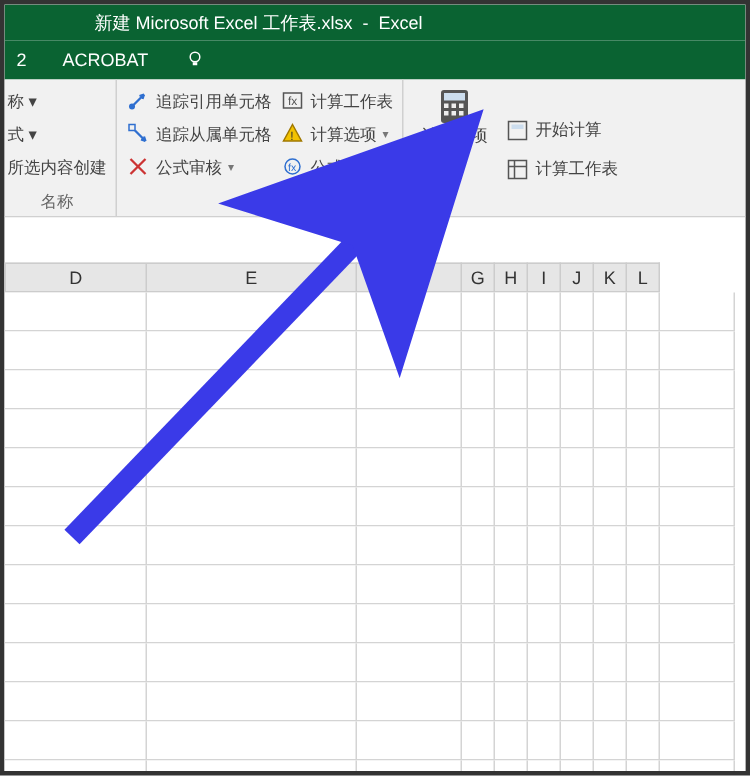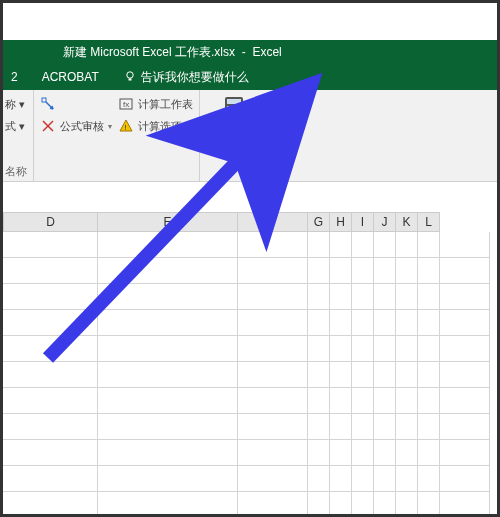--- a/index.html
+++ b/index.html
@@ -1,24 +1,24 @@
 <!DOCTYPE html>
 <html><head>
 <meta charset="utf-8">
 <style>
   * { box-sizing: border-box; margin: 0; padding: 0; }
   body { font-family: "Microsoft YaHei", "Segoe UI", sans-serif; font-size: 11px; background: #fff; width: 500px; height: 517px; overflow: hidden; position: relative; border: 3px solid #333; }
-  .titlebar { background: #0a6332; color: #fff; height: 24px; line-height: 24px; padding-left: 60px; font-size: 12px; margin-top: 37px; }
+  .titlebar { background: #0a6332; color: #fff; height: 24px; line-height: 24px; padding-left: 60px; font-size: 12px; }
   .ribbon-tabs { background: #0a6332; color: #fff; height: 26px; display: flex; align-items: center; padding: 0 8px; gap: 24px; }
   .ribbon-tabs .tab { color: #fff; font-size: 12px; }
   .ribbon-tabs .light { display: flex; align-items: center; gap: 4px; }
   .ribbon { background: #f1f1f1; border-bottom: 1px solid #d0d0d0; display: flex; align-items: stretch; height: 92px; }
   .group { display: flex; flex-direction: column; border-right: 1px solid #d0d0d0; padding: 4px 6px 2px 6px; }
   .group-body { flex: 1; display: flex; gap: 6px; }
-  .group-label { text-align: left; color: #666; font-size: 11px; padding-top: 2px; }
+  .group-label { text-align: center; color: #666; font-size: 11px; padding-top: 2px; }
   .vstack { display: flex; flex-direction: column; gap: 2px; }
   .sm-btn { display: flex; align-items: center; gap: 4px; color: #444; font-size: 11px; white-space: nowrap; cursor: default; height: 20px; }
   .sm-btn .ico { width: 16px; height: 16px; display: flex; align-items: center; justify-content: center; }
   .big-btn { display: flex; flex-direction: column; align-items: center; justify-content: flex-start; padding: 2px 6px; color: #444; cursor: default; gap: 2px; }
   .big-btn .bico { width: 28px; height: 24px; display: flex; align-items: center; justify-content: center; }
   .big-btn .blabel { font-size: 11px; text-align: center; line-height: 13px; }
   .caret { font-size: 8px; color: #777; }
   .sheet-wrap { position: relative; background: #fff; height: 370px; width: 100%; }
   .col-headers { display: flex; position: absolute; top: 30px; left: 0; }
   .col-h { height: 20px; display: flex; align-items: center; justify-content: center; background: #e6e6e6; border: 1px solid #ccc; border-left: none; color: #333; font-size: 12px; }
@@ -41,51 +41,64 @@
 <div class="ribbon-tabs">
   <span class="tab">2</span>
   <span class="tab">ACROBAT</span>
   <span class="tab light">
     <span class="ico">
       <svg width="14" height="14" viewBox="0 0 14 14">
           <circle cx="7" cy="5" r="3.2" fill="none" stroke="#fff" stroke-width="1"></circle>
           <rect x="5.5" y="8.5" width="3" height="2" fill="#fff"></rect>
         </svg>
     </span>
-    <span>告诉我你想要做什么</span>
   </span>
 </div>
 
 <div class="ribbon">
 
   <div class="group" style="padding-left:2px;">
     <div class="group-body">
       <div class="vstack">
         <div class="sm-btn">
             <span>称 ▾</span>
           </div>
         <div class="sm-btn">
             <span>式 ▾</span>
           </div>
+        <div class="sm-btn">
+            <span>所选内容创建</span>
+          </div>
       </div>
     </div>
     <div class="group-label">名称</div>
   </div>
 
   <div class="group">
     <div class="group-body">
       <div class="vstack">
         <div class="sm-btn">
           <span class="ico">
               <svg width="16" height="16" viewBox="0 0 16 16">
+                <circle cx="4" cy="12" r="2" fill="#2f6fd0"></circle>
+                <path d="M5 11 L12 4" stroke="#2f6fd0" stroke-width="1.5"></path>
+                <path d="M12 4 L9 5 M12 4 L11 7" stroke="#2f6fd0" stroke-width="1.5"></path>
+              </svg>
+            </span>
+          <span>追踪引用单元格</span>
+        </div>
+        <div class="sm-btn">
+          <span class="ico">
+              <svg width="16" height="16" viewBox="0 0 16 16">
                 <rect x="2" y="2" width="4" height="4" fill="none" stroke="#2f6fd0"></rect>
                 <path d="M6 6 L13 13" stroke="#2f6fd0" stroke-width="1.5"></path>
                 <path d="M13 13 L10 12 M13 13 L12 10" stroke="#2f6fd0" stroke-width="1.5"></path>
               </svg>
             </span>
+          <span>追踪从属单元格</span>
         </div>
         <div class="sm-btn">
           <span class="ico">
               <svg width="16" height="16" viewBox="0 0 16 16">
                 <path d="M3 13 L13 3" stroke="#c33" stroke-width="1.5"></path>
                 <path d="M3 3 L13 13" stroke="#c33" stroke-width="1.5"></path>
               </svg>
             </span>
           <span>公式审核</span>
           <span class="caret">▾</span>
@@ -103,20 +116,29 @@
         </div>
         <div class="sm-btn">
           <span class="ico">
               <svg width="16" height="16" viewBox="0 0 16 16">
                 <path d="M8 2 L14 13 L2 13 Z" fill="#f2c200" stroke="#a07800"></path>
                 <text x="6.5" y="12" font-size="8" fill="#333">!</text>
               </svg>
             </span>
           <span>计算选项</span>
           <span class="caret">▾</span>
+        </div>
+        <div class="sm-btn">
+          <span class="ico">
+              <svg width="16" height="16" viewBox="0 0 16 16">
+                <circle cx="8" cy="8" r="5" fill="none" stroke="#2f6fd0"></circle>
+                <text x="5" y="11" font-size="7" fill="#2f6fd0">fx</text>
+              </svg>
+            </span>
+          <span>公式求值</span>
         </div>
       </div>
     </div>
   </div>
 
 
   <div class="group" style="border-right:none;">
     <div class="group-body">
       <div class="big-btn">
         <span class="bico">
@@ -126,20 +148,41 @@
               <rect x="6" y="11" width="3" height="3" fill="#eee"></rect>
               <rect x="11" y="11" width="3" height="3" fill="#eee"></rect>
               <rect x="16" y="11" width="3" height="3" fill="#eee"></rect>
               <rect x="6" y="16" width="3" height="3" fill="#eee"></rect>
               <rect x="11" y="16" width="3" height="3" fill="#eee"></rect>
               <rect x="16" y="16" width="3" height="3" fill="#eee"></rect>
             </svg>
         </span>
         <span class="blabel"><span>计算选项</span><br><span class="caret">▾</span></span>
       </div>
+      <div class="vstack" style="justify-content:center; gap:6px;">
+        <div class="sm-btn">
+          <span class="ico">
+              <svg width="16" height="16" viewBox="0 0 16 16">
+                <rect x="2" y="2" width="12" height="12" fill="none" stroke="#555"></rect>
+                <rect x="4" y="4" width="8" height="3" fill="#cde"></rect>
+              </svg>
+            </span>
+          <span>开始计算</span>
+        </div>
+        <div class="sm-btn">
+          <span class="ico">
+              <svg width="16" height="16" viewBox="0 0 16 16">
+                <rect x="2" y="2" width="12" height="12" fill="none" stroke="#555"></rect>
+                <line x1="2" y1="6" x2="14" y2="6" stroke="#555"></line>
+                <line x1="6" y1="2" x2="6" y2="14" stroke="#555"></line>
+              </svg>
+            </span>
+          <span>计算工作表</span>
+        </div>
+      </div>
     </div>
   </div>
 </div>
 
 <div class="sheet-wrap">
   <div class="col-headers" id="colheaders">
       <div class="col-h" style="width: 95px;">D</div>
       <div class="col-h" style="width: 140px;">E</div>
       <div class="col-h" style="width: 70px;">F</div>
       <div class="col-h" style="width: 22px;">G</div>

